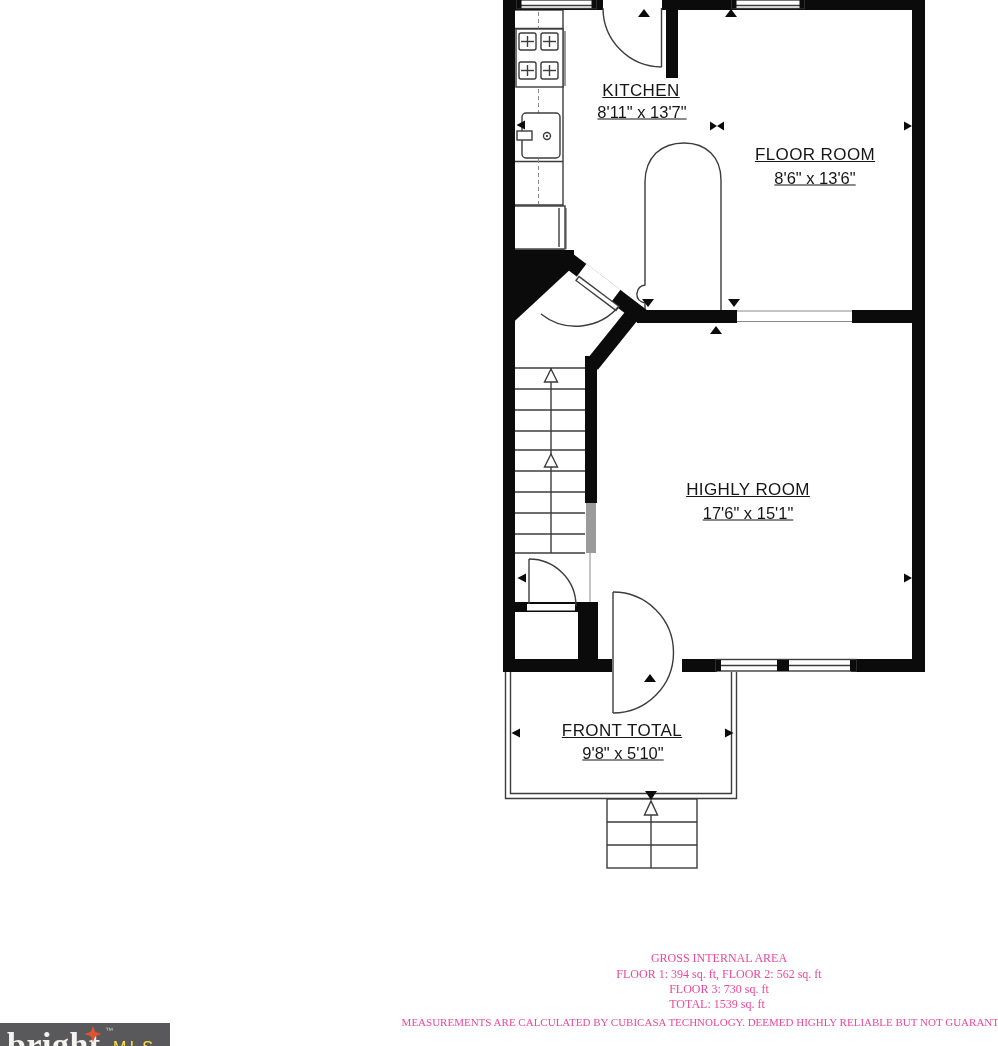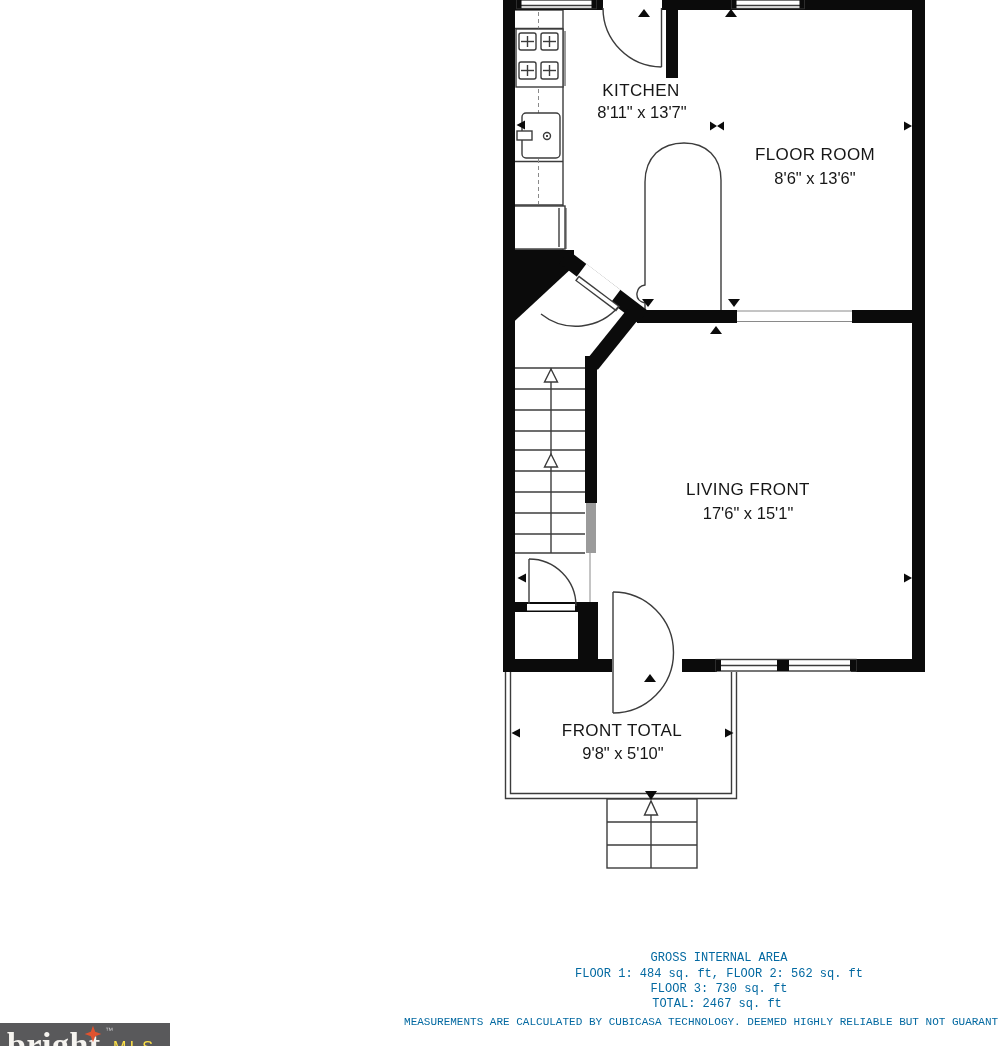--- a/index.html
+++ b/index.html
@@ -9,25 +9,25 @@
   svg .wall{fill:var(--wall,#0b0b0b);}
   svg .wline{stroke:var(--wall,#0b0b0b);fill:none;}
   svg .thin{stroke:var(--line,#3c3c3c);fill:none;stroke-width:1.4;}
   svg .thinf{stroke:var(--line,#3c3c3c);fill:#fff;stroke-width:1.4;}
   svg .lite{stroke:var(--light_line,#8a8a8a);fill:none;stroke-width:1;}
   svg .grayw{fill:var(--gray_wall,#9b9b9b);}
   svg .whitecut{fill:#fff;}
   svg .wstroke{stroke:#fff;fill:none;}
   svg .mark{fill:var(--wall,#0b0b0b);}
   .room-label{position:absolute;transform:translate(-50%,-50%);white-space:nowrap;
-              color:var(--text,#161616);text-align:center;}
+              color:var(--text,#161616);text-align:center;text-decoration:underline;}
   .room-name{font-size:17px;letter-spacing:.4px;}
   .room-dims{font-size:16.5px;}
   .foot{position:absolute;transform:translate(-50%,-50%);white-space:nowrap;
-        font-family:Liberation Mono, monospace;color:#0369a1;}
+        font-family:Liberation Serif, serif;color:#ec4899;}
   .foot-main{font-size:12px;}
   .foot-small{font-size:11px;}
   .logo-box{position:absolute;left:0;top:993px;width:170px;height:59px;background:var(--logo_bg,#59595b);margin-top:30px;}
   .logo-brand{position:absolute;left:7px;top:3px;font-family:"Liberation Serif",serif;font-weight:bold;
               font-size:34px;color:#f6f4f0;letter-spacing:.5px;}
   .logo-tm{position:absolute;left:105px;top:3px;font-size:8px;color:#c9c9cb;font-family:"Liberation Sans",sans-serif;}
   .logo-mls{position:absolute;left:113px;top:16px;font-size:16px;letter-spacing:3.5px;color:#fde047;
             font-family:"Liberation Sans",sans-serif;}
   .logo-star{position:absolute;left:84px;top:2px;}
 </style>
@@ -198,31 +198,31 @@
       <polygon class="mark" points="725,728.5 725,737.5 733.5,733"></polygon>
     </g>
   </svg>
 
   <div class="room-label room-name" style="left:641px;top:91px">KITCHEN</div>
   <div class="room-label room-dims" style="left:642px;top:112px">8'11" x 13'7"</div>
 
   <div class="room-label room-name" style="left:815px;top:155px">FLOOR ROOM</div>
   <div class="room-label room-dims" style="left:815px;top:178px">8'6" x 13'6"</div>
 
-  <div class="room-label room-name" style="left:748px;top:490px">LIVING FRONT</div>
+  <div class="room-label room-name" style="left:748px;top:490px">HIGHLY ROOM</div>
   <div class="room-label room-dims" style="left:748px;top:513px">17'6" x 15'1"</div>
 
   <div class="room-label room-name" style="left:622px;top:731px">FRONT TOTAL</div>
   <div class="room-label room-dims" style="left:623px;top:753px">9'8" x 5'10"</div>
 
   <div>
     <div class="foot foot-main" style="left:719px;top:958px">GROSS INTERNAL AREA</div>
-    <div class="foot foot-main" style="left:719px;top:974px">FLOOR 1: 484 sq. ft, FLOOR 2: 562 sq. ft</div>
+    <div class="foot foot-main" style="left:719px;top:974px">FLOOR 1: 394 sq. ft, FLOOR 2: 562 sq. ft</div>
     <div class="foot foot-main" style="left:719px;top:989px">FLOOR 3: 730 sq. ft</div>
-    <div class="foot foot-main" style="left:717px;top:1004px">TOTAL: 2467 sq. ft</div>
+    <div class="foot foot-main" style="left:717px;top:1004px">TOTAL: 1539 sq. ft</div>
     <div class="foot foot-small" style="left:711px;top:1022px">MEASUREMENTS ARE CALCULATED BY CUBICASA TECHNOLOGY. DEEMED HIGHLY RELIABLE BUT NOT GUARANTEED</div>
   </div>
 
   <div class="logo-box">
     <span class="logo-brand">bright</span>
     <svg class="logo-star" width="18" height="18" viewBox="-7 -7 14 14">
       <polygon fill="var(--logo_star,#e0532f)" points="0,-6.5 1.7,-1.7 6.5,0 1.7,1.7 0,6.5 -1.7,1.7 -6.5,0 -1.7,-1.7"></polygon>
     </svg>
     <span class="logo-tm">™</span>
     <span class="logo-mls">MLS</span>

